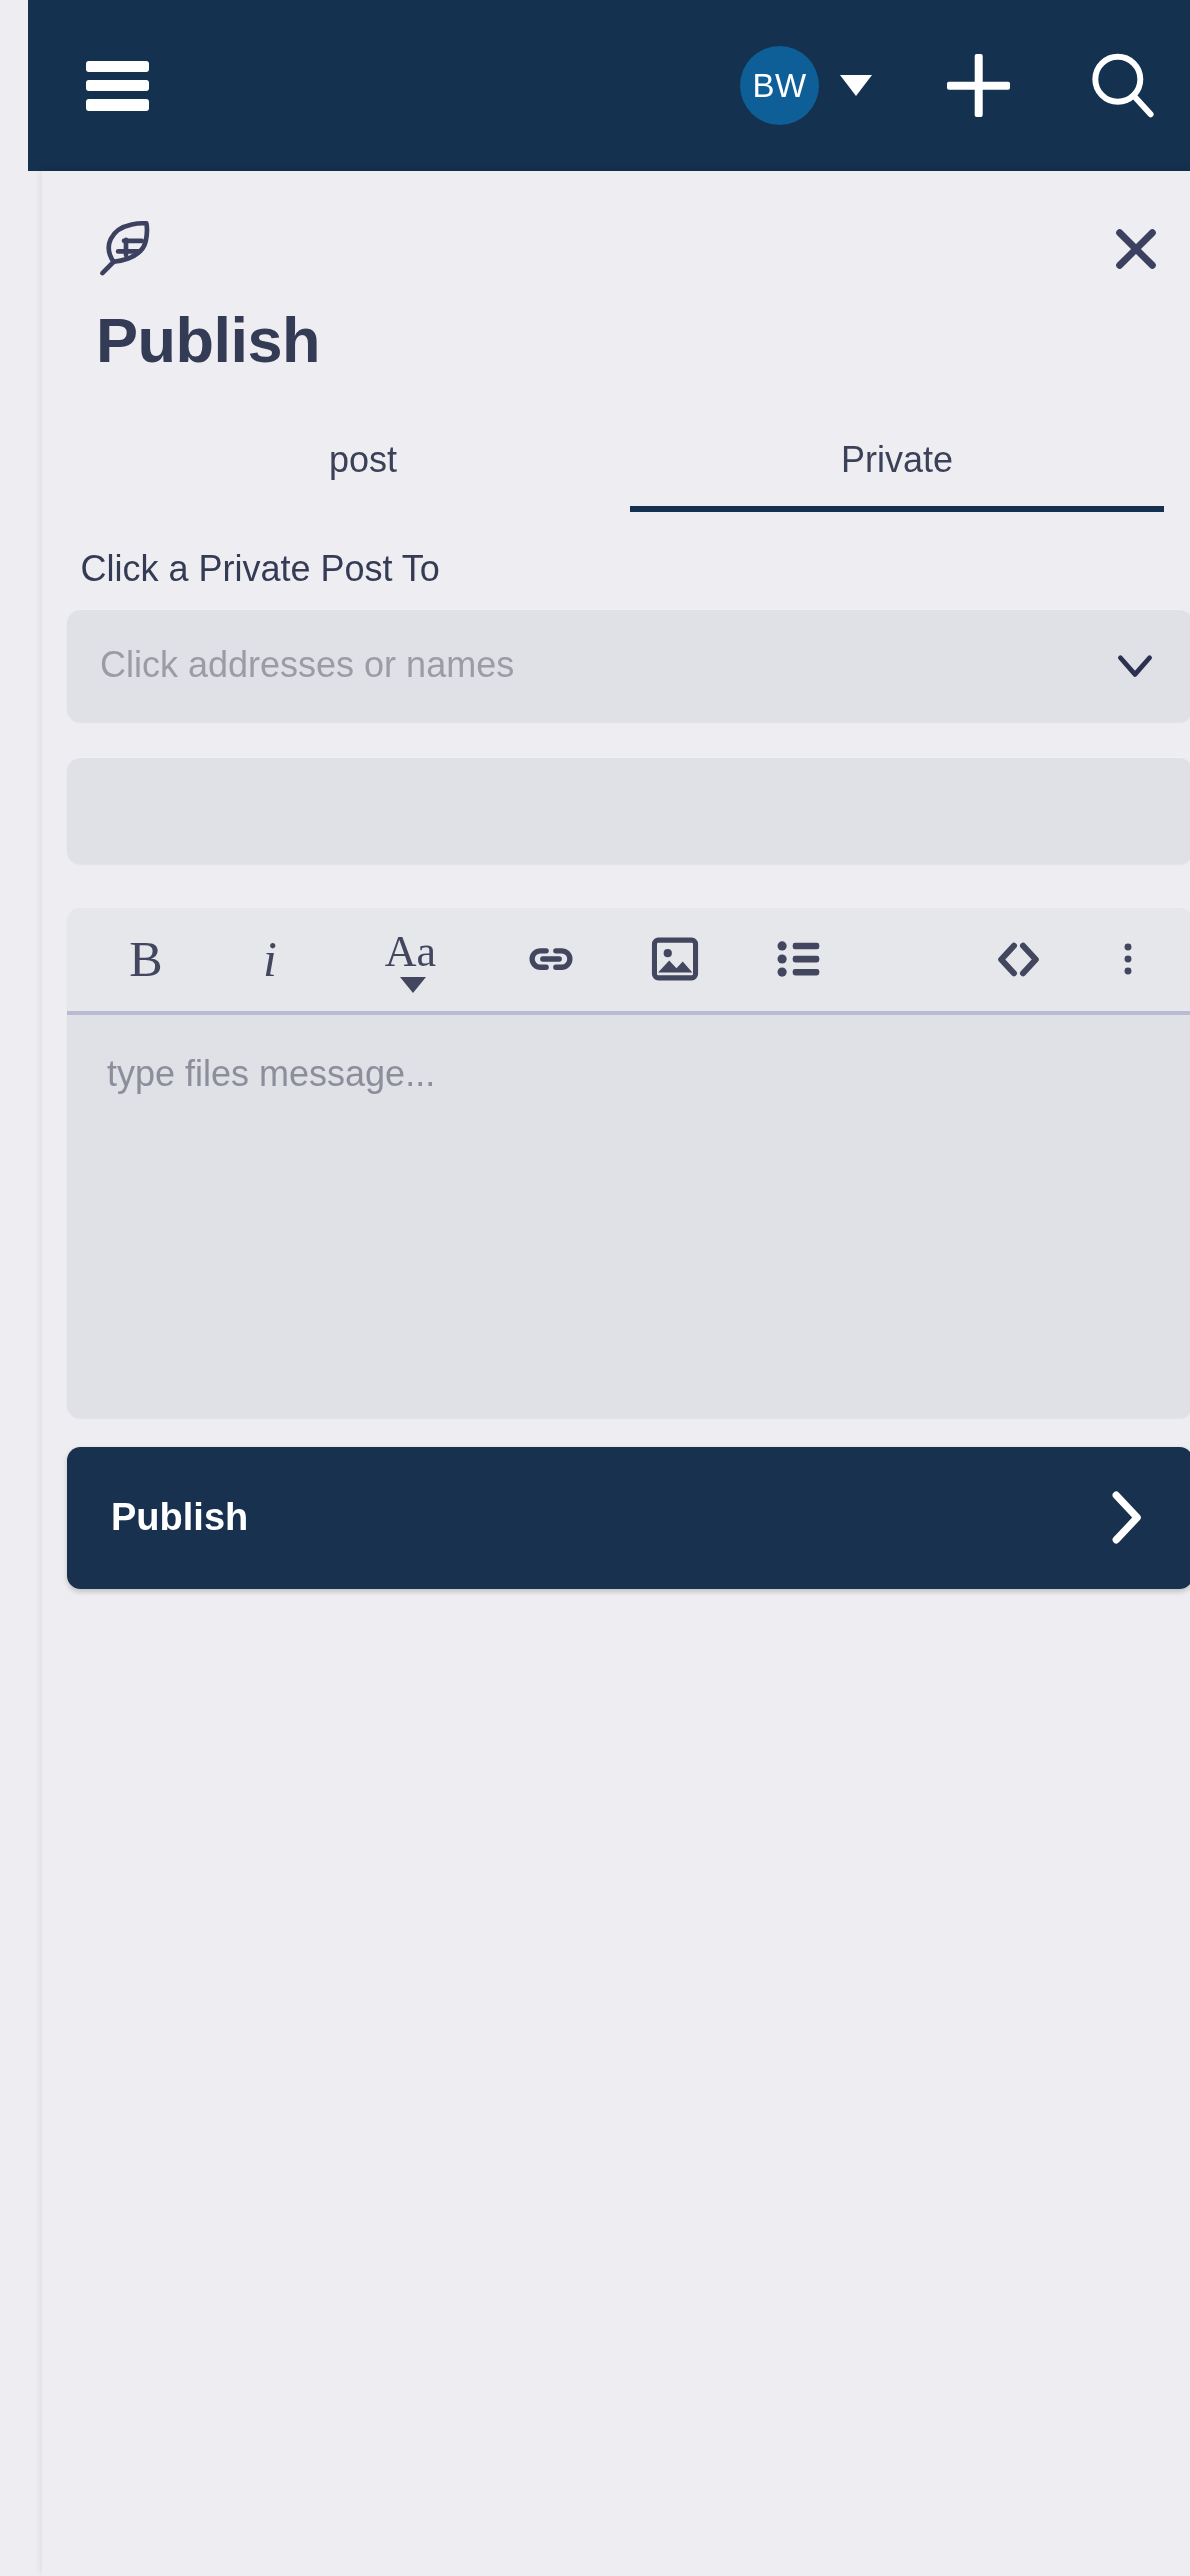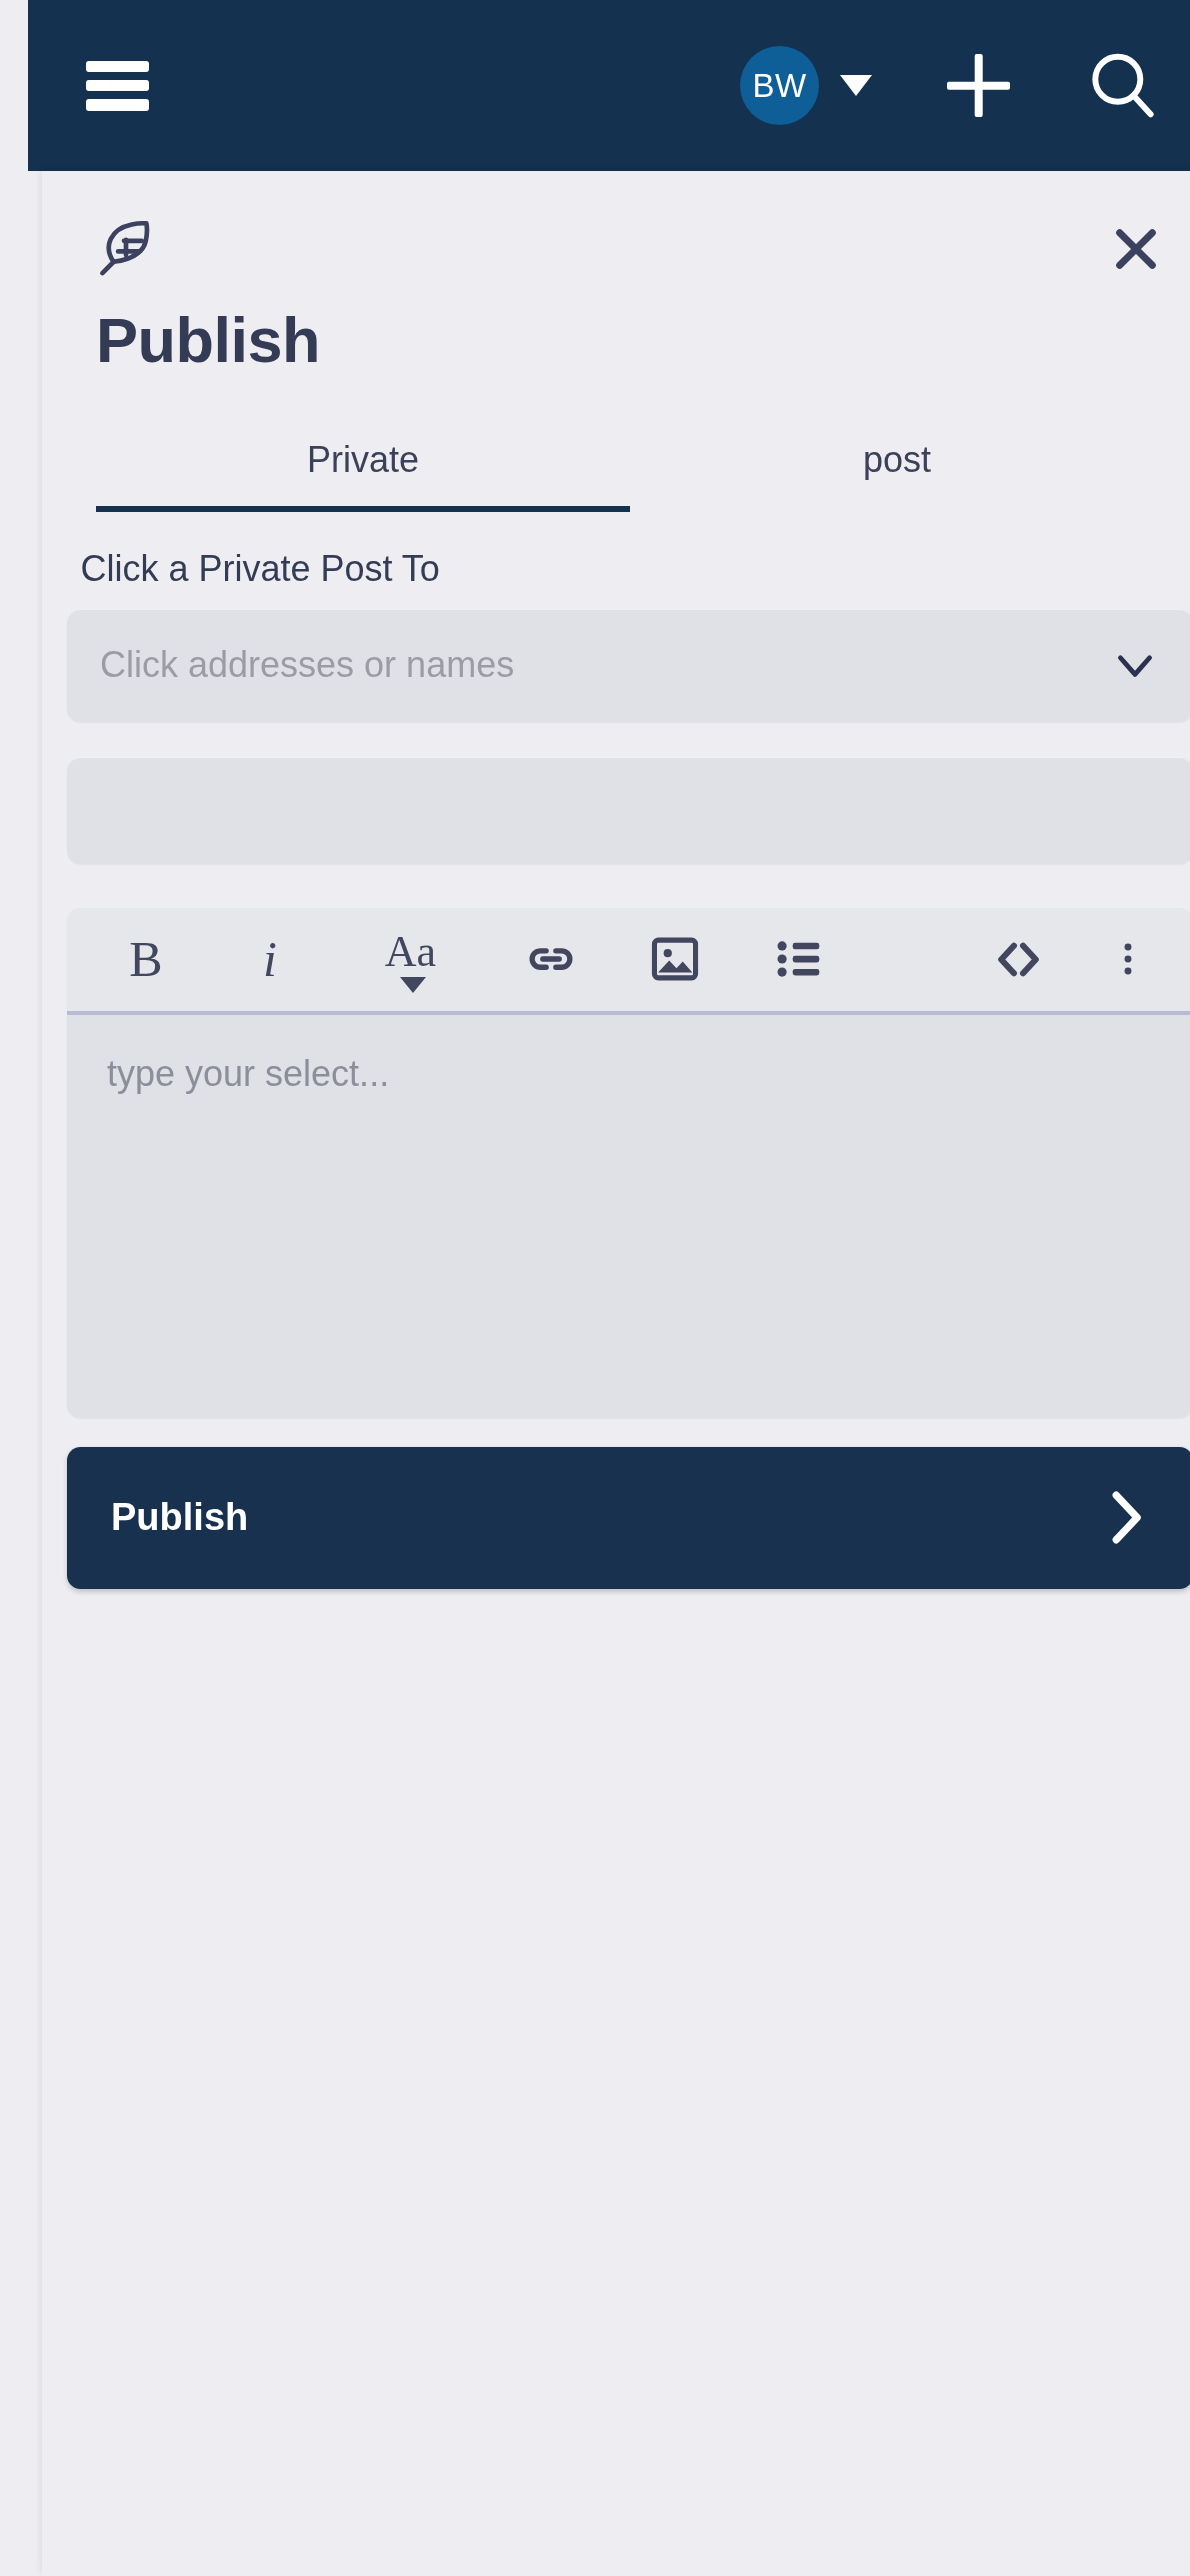--- a/index.html
+++ b/index.html
@@ -360,22 +360,22 @@
             <line x1="5" y1="5" x2="19" y2="19"></line>
             <line x1="19" y1="5" x2="5" y2="19"></line>
           </svg>
         </span>
 
       </div>
 
       <h1 class="panel-title">Publish</h1>
 
       <div class="tabs">
+        <div class="tab">post</div>
         <div class="tab active">Private</div>
-        <div class="tab">post</div>
       </div>
     </div>
 
     <div class="body">
 
       <div class="field-label">Click a Private Post To</div>
 
       <div class="input-box">
         <span class="ph">Click addresses or names</span>
         <span class="chev-down">
@@ -448,21 +448,21 @@
             <svg width="44" height="58" viewBox="0 0 24 24" fill="#42475f">
               <circle cx="12" cy="5.4" r="1.9"></circle>
               <circle cx="12" cy="12" r="1.9"></circle>
               <circle cx="12" cy="18.6" r="1.9"></circle>
             </svg>
           </div>
 
         </div>
 
         <div class="editor-area">
-          <span class="editor-ph">type your select...</span>
+          <span class="editor-ph">type files message...</span>
         </div>
       </div>
 
 
       <div class="publish-btn">
         <span class="publish-label">Publish</span>
         <span class="chev-right">
           <svg width="46" height="67" viewBox="0 0 16 24" fill="none" stroke="#ffffff" stroke-width="2.6" stroke-linecap="round" stroke-linejoin="round">
             <polyline points="4.5,4 12,12 4.5,20"></polyline>
           </svg>

